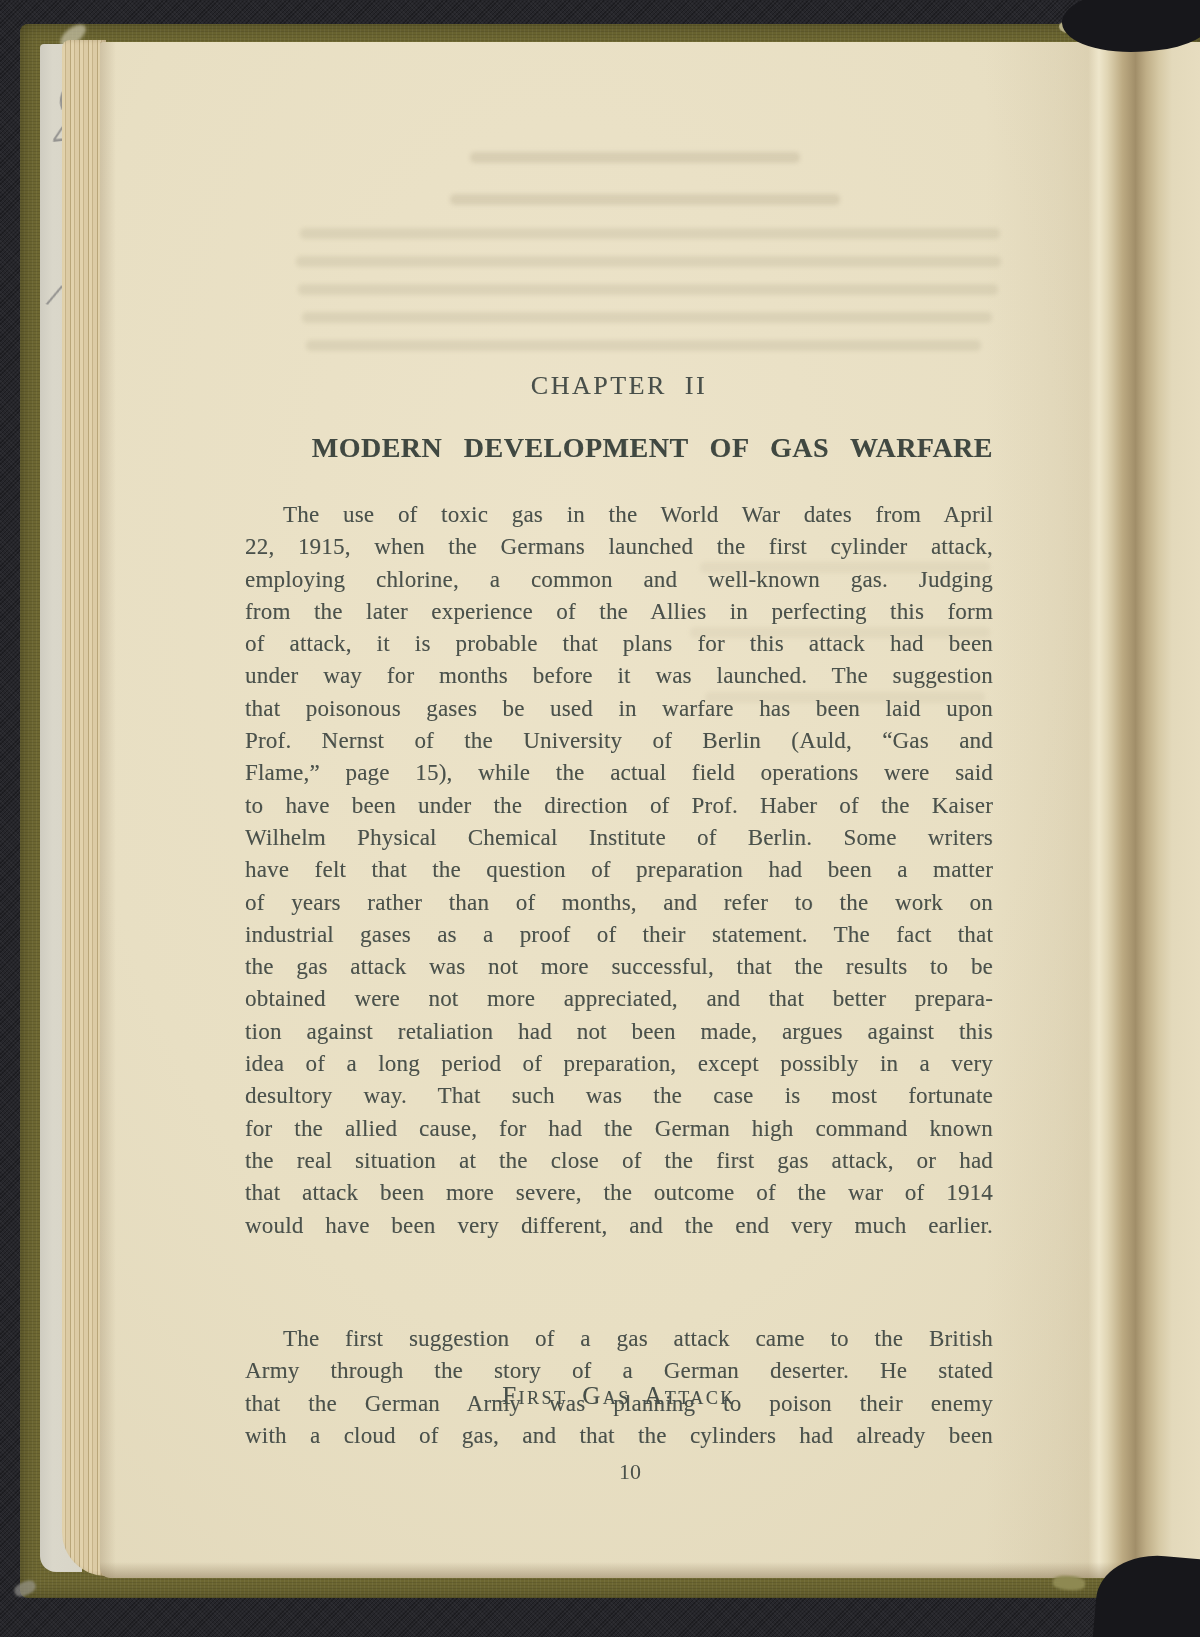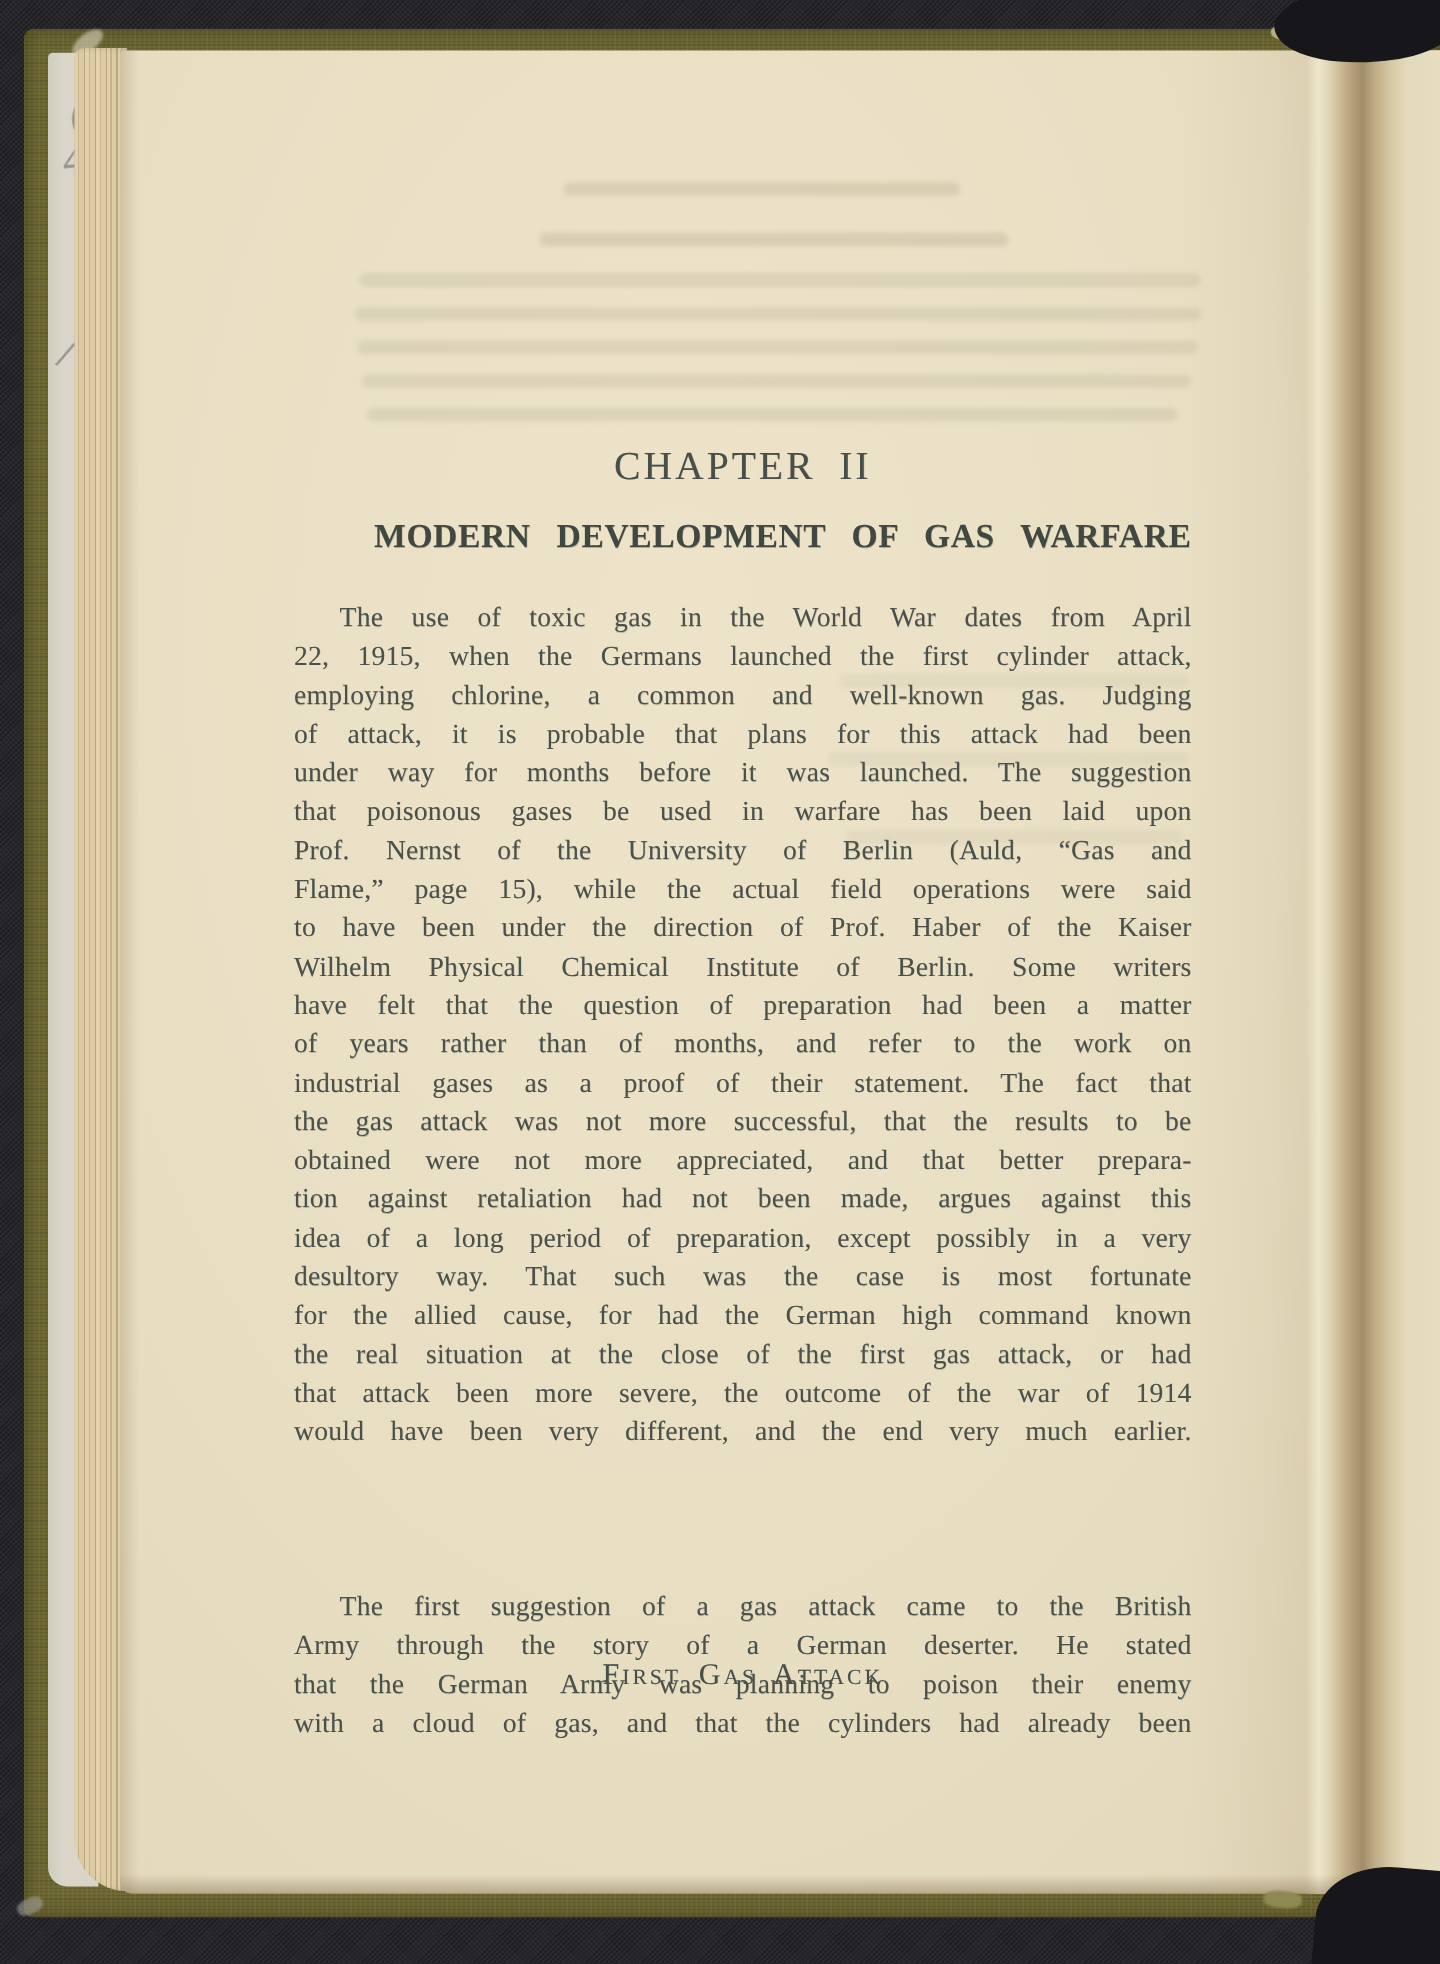--- a/index.html
+++ b/index.html
@@ -83,21 +83,21 @@
   .g4{left:196px;top:214px;width:705px;}
   .g5{left:198px;top:242px;width:700px;}
   .g6{left:202px;top:270px;width:690px;}
   .g7{left:206px;top:298px;width:675px;}
   .g8{left:600px;top:520px;width:290px;background:rgba(125,115,82,0.07);}
   .g9{left:590px;top:585px;width:300px;background:rgba(125,115,82,0.07);}
   .g10{left:605px;top:650px;width:280px;background:rgba(125,115,82,0.07);}
 
   
   .chapter{position:absolute;left:145px;top:329px;width:748px;text-align:center;
-    font-size:33px;letter-spacing:2.5px;word-spacing:9px;color:#484f4a;
+    font-size:26px;letter-spacing:2.5px;word-spacing:9px;color:#484f4a;
     text-shadow:0.3px 0.3px 0 rgba(72,79,74,0.35);}
   .title{position:absolute;left:145px;top:390px;width:748px;text-align:right;
     font-size:28px;font-weight:bold;letter-spacing:0.5px;word-spacing:14px;color:#404841;
     text-shadow:0.3px 0.3px 0 rgba(64,72,65,0.35);}
   .para{position:absolute;left:145px;width:748px;
     font-size:23px;line-height:32.3px;letter-spacing:0.2px;color:#4a514b;
     text-shadow:0.3px 0.3px 0 rgba(74,81,75,0.30);}
   .p1{top:457px;}
   .p2{top:1281px;}
   .bline{text-align:justify;text-align-last:justify;height:32.3px;overflow:hidden;}
@@ -143,20 +143,21 @@
     <div class="ghost g9"></div>
     <div class="ghost g10"></div>
 
     <div class="chapter">CHAPTER II</div>
     <div class="title">MODERN DEVELOPMENT OF GAS WARFARE</div>
 
     <div class="para p1">
         <div class="bline">The use of toxic gas in the World War dates from April</div>
         <div class="bline">22, 1915, when the Germans launched the first cylinder attack,</div>
         <div class="bline">employing chlorine, a common and well-known gas.  Judging</div>
+        <div class="bline">from the later experience of the Allies in perfecting this form</div>
         <div class="bline">of attack, it is probable that plans for this attack had been</div>
         <div class="bline">under way for months before it was launched.  The suggestion</div>
         <div class="bline">that poisonous gases be used in warfare has been laid upon</div>
         <div class="bline">Prof. Nernst of the University of Berlin (Auld, “Gas and</div>
         <div class="bline">Flame,” page 15), while the actual field operations were said</div>
         <div class="bline">to have been under the direction of Prof. Haber of the Kaiser</div>
         <div class="bline">Wilhelm Physical Chemical Institute of Berlin.  Some writers</div>
         <div class="bline">have felt that the question of preparation had been a matter</div>
         <div class="bline">of years rather than of months, and refer to the work on</div>
         <div class="bline">industrial gases as a proof of their statement.  The fact that</div>
@@ -173,20 +174,21 @@
 
     <div class="section">First Gas Attack</div>
 
     <div class="para p2">
         <div class="bline">The first suggestion of a gas attack came to the British</div>
         <div class="bline">Army through the story of a German deserter.  He stated</div>
         <div class="bline">that the German Army was planning to poison their enemy</div>
         <div class="bline">with a cloud of gas, and that the cylinders had already been</div>
       </div>
 
+    <div class="pagenum">10</div>
 
     <div class="gutter"></div>
   </div>
 
   <div class="speck-tr"></div>
   <div class="chip-br"></div>
   <div class="corner-chip-bl"></div>
   <div class="blob-tr"></div>
   <div class="blob-br"></div>
 

